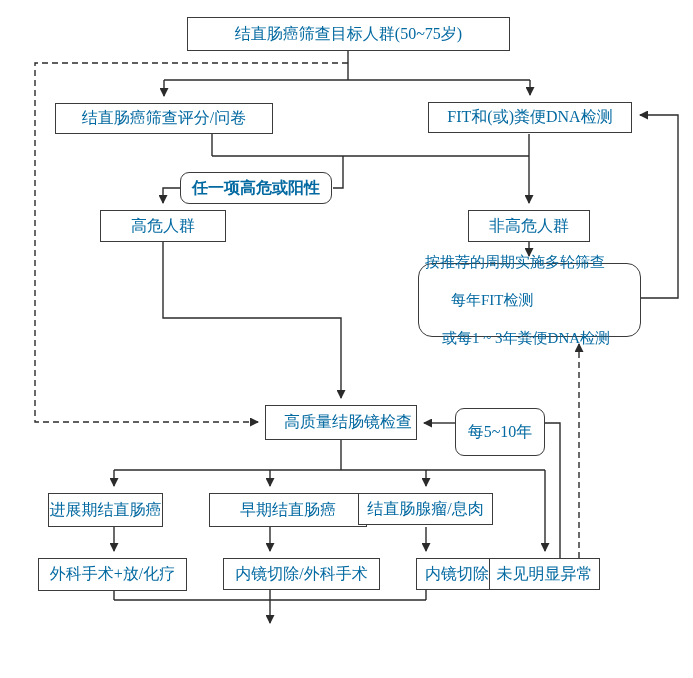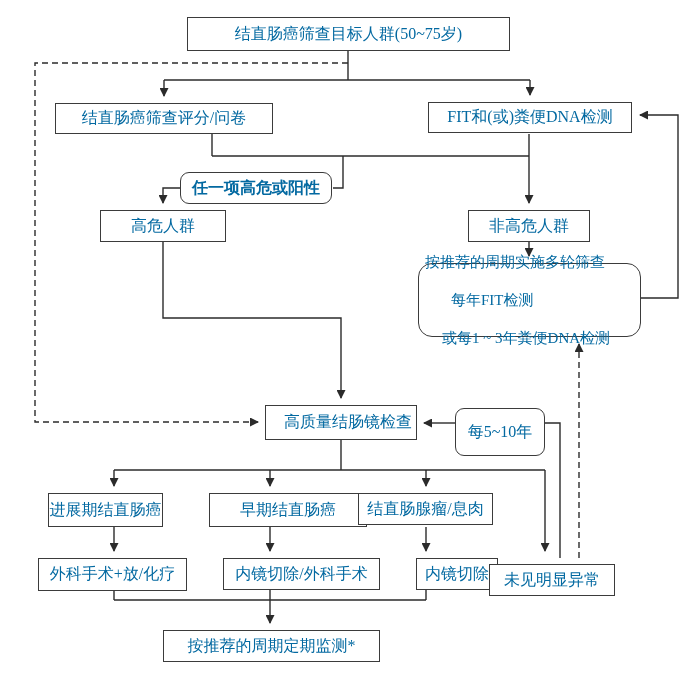--- a/index.html
+++ b/index.html
@@ -28,21 +28,21 @@
   #n-multiround .l2{padding-left:26px;}
   #n-multiround .l3{padding-left:17px;}
   #n-colonoscopy {left:265px;top:405px;width:152px;height:35px;padding-left:14px;}
   #n-every510    {left:455px;top:408px;width:90px; height:48px;}
   #n-advanced    {left:48px; top:493px;width:115px;height:34px;}
   #n-early       {left:209px;top:493px;width:158px;height:34px;}
   #n-adenoma     {left:358px;top:493px;width:135px;height:32px;}
   #n-surgery     {left:38px; top:558px;width:149px;height:33px;}
   #n-endosurg    {left:193px;top:558px;width:157px;height:32px;margin-left:30px;}
   #n-endo        {left:387px;top:558px;width:82px; height:32px;margin-left:29px;}
-  #n-noabnormal  {left:489px;top:558px;width:126px;height:32px;margin-top:6px;}
+  #n-noabnormal  {left:489px;top:558px;width:111px;height:32px;}
   #n-monitor     {left:163px;top:630px;width:217px;height:32px;}
   .wire{fill:none;stroke:#2b2b2b;stroke-width:1.4;}
   .dashed{stroke-dasharray:6 4;}
 </style>
 </head>
 <body>
 
 <div id="canvas">
 
   <svg id="wires" viewBox="0 0 693 678" xmlns="http://www.w3.org/2000/svg">
@@ -127,15 +127,14 @@
   <div class="node" id="n-adenoma">结直肠腺瘤/息肉</div>
 
   <div class="node" id="n-surgery">外科手术+放/化疗</div>
 
   <div class="node" id="n-endosurg">内镜切除/外科手术</div>
 
   <div class="node" id="n-endo">内镜切除</div>
 
   <div class="node" id="n-noabnormal">未见明显异常</div>
 
-  <div class="node" id="n-monitor">按推荐的周期定期监测*</div>
 
 </div>
 
 </body></html>

